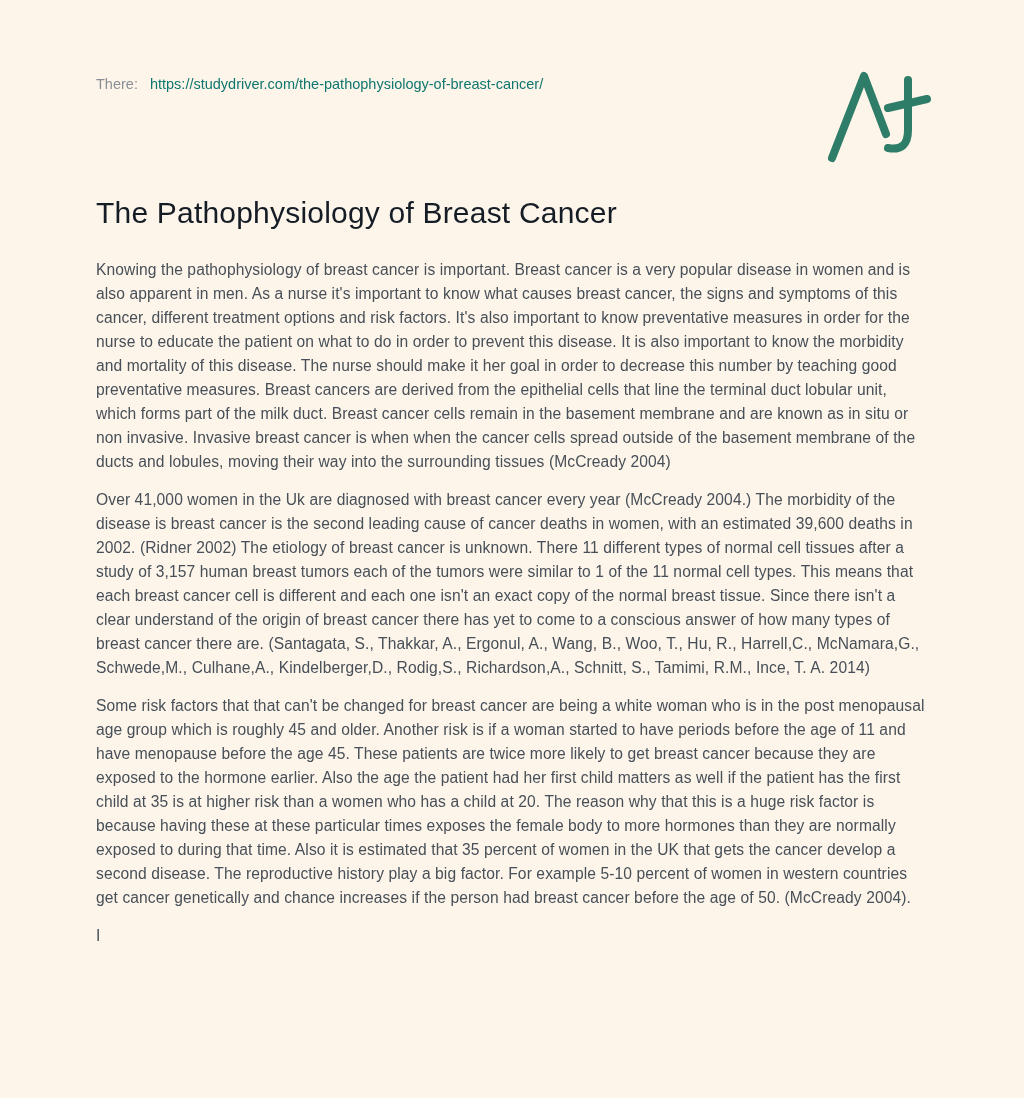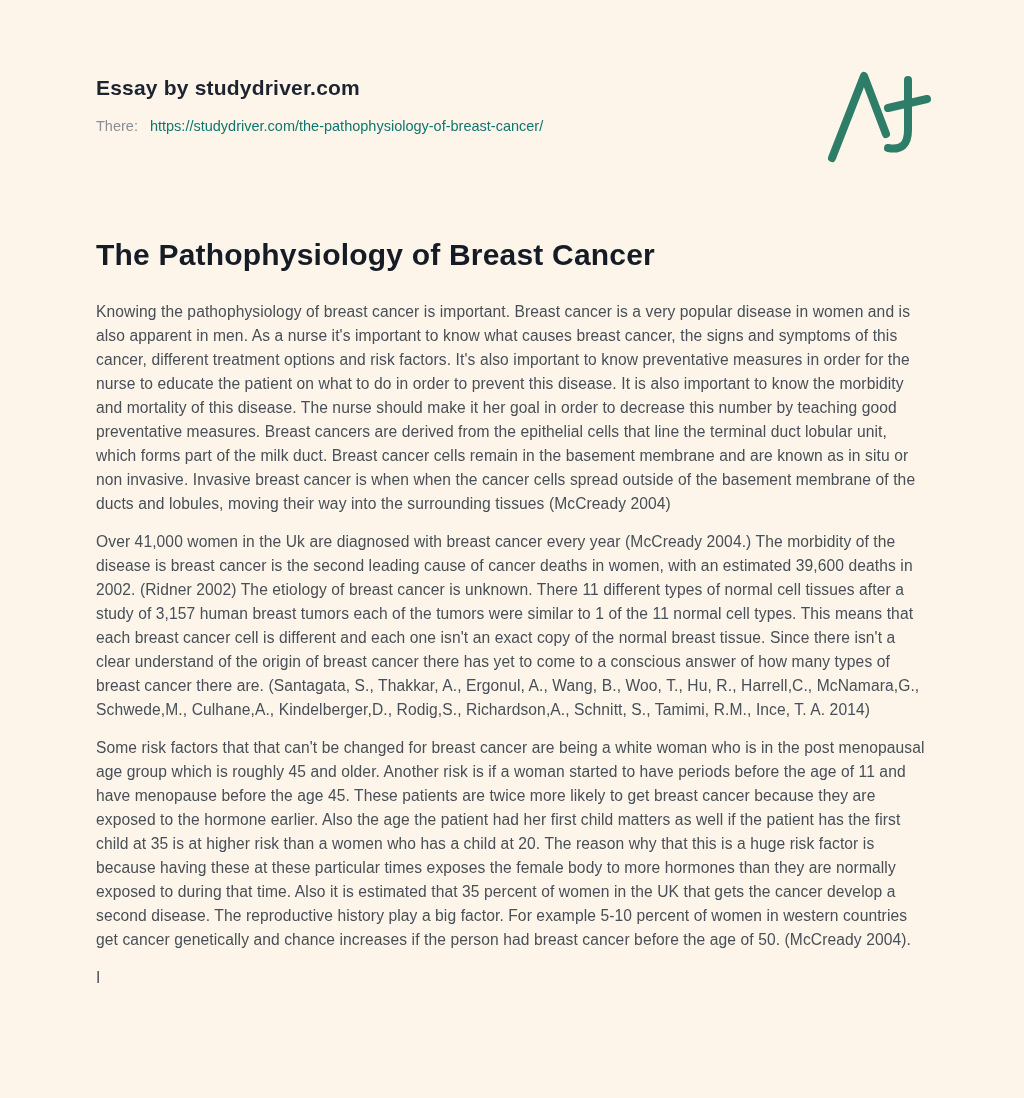--- a/index.html
+++ b/index.html
@@ -41,21 +41,21 @@
   }
   .logo {
     position: absolute;
     top: 68px;
     right: 92px;
     width: 108px;
     height: 96px;
   }
   .article-title {
     font-size: 30px;
-    font-weight: 700;
+    font-weight: 400;
     color: #151c26;
     letter-spacing: 0.2px;
     margin: 102px 0 26px 0;
     line-height: 1.25;
   }
   .article-body p {
     font-size: 15.6px;
     line-height: 24px;
     color: #474f58;
     letter-spacing: 0.1px;
@@ -65,21 +65,20 @@
   .article-body p:last-child {
     margin-bottom: 0;
   }
 </style>
 </head>
 <body>
 
 <div class="page">
 
   <div class="header">
-    <h2 class="byline">Essay by studydriver.com</h2>
     <p class="source-line">
       <span>There:</span><a class="source-url" href="#">https://studydriver.com/the-pathophysiology-of-breast-cancer/</a>
     </p>
 
     <div class="logo">
       <svg viewBox="0 0 108 96" width="108" height="96" aria-hidden="true">
         <path d="M8 90 L40 8 L62 66" stroke="#2e7d68" stroke-width="8" fill="none" stroke-linecap="round" stroke-linejoin="round"></path>
         <path d="M84 12 L84 62 Q84 84 64 80" stroke="#2e7d68" stroke-width="8" fill="none" stroke-linecap="round"></path>
         <path d="M64 40 L103 31" stroke="#2e7d68" stroke-width="8" fill="none" stroke-linecap="round"></path>
       </svg>

